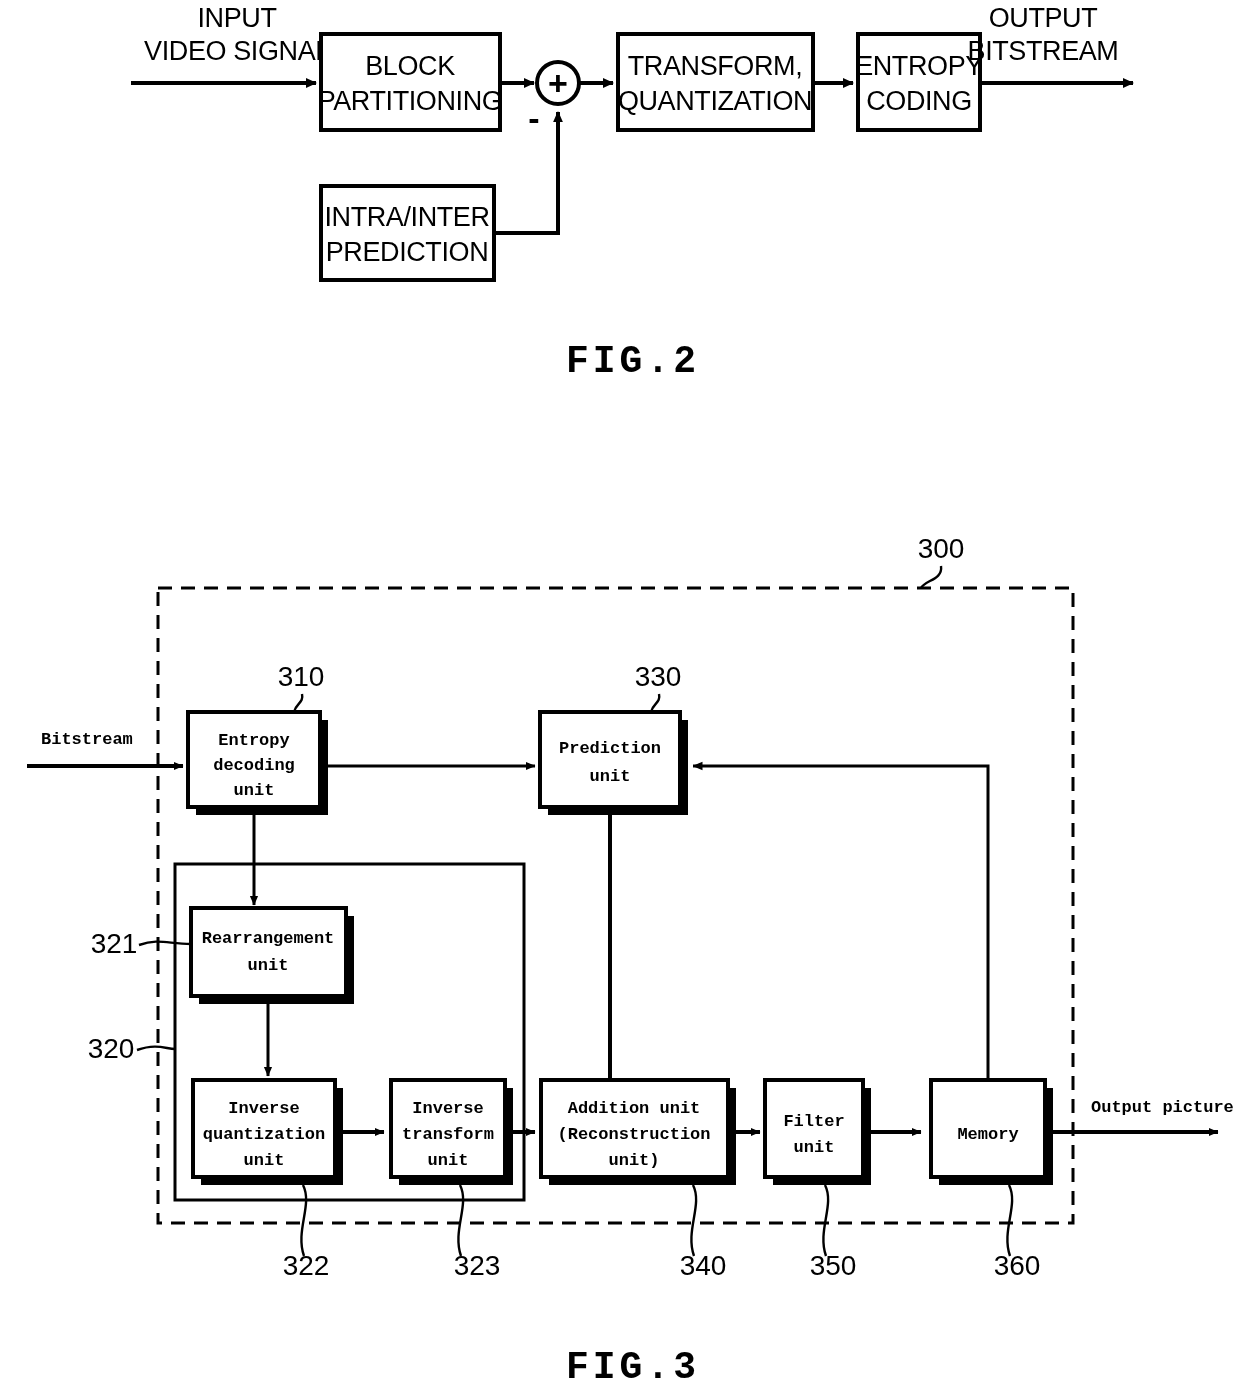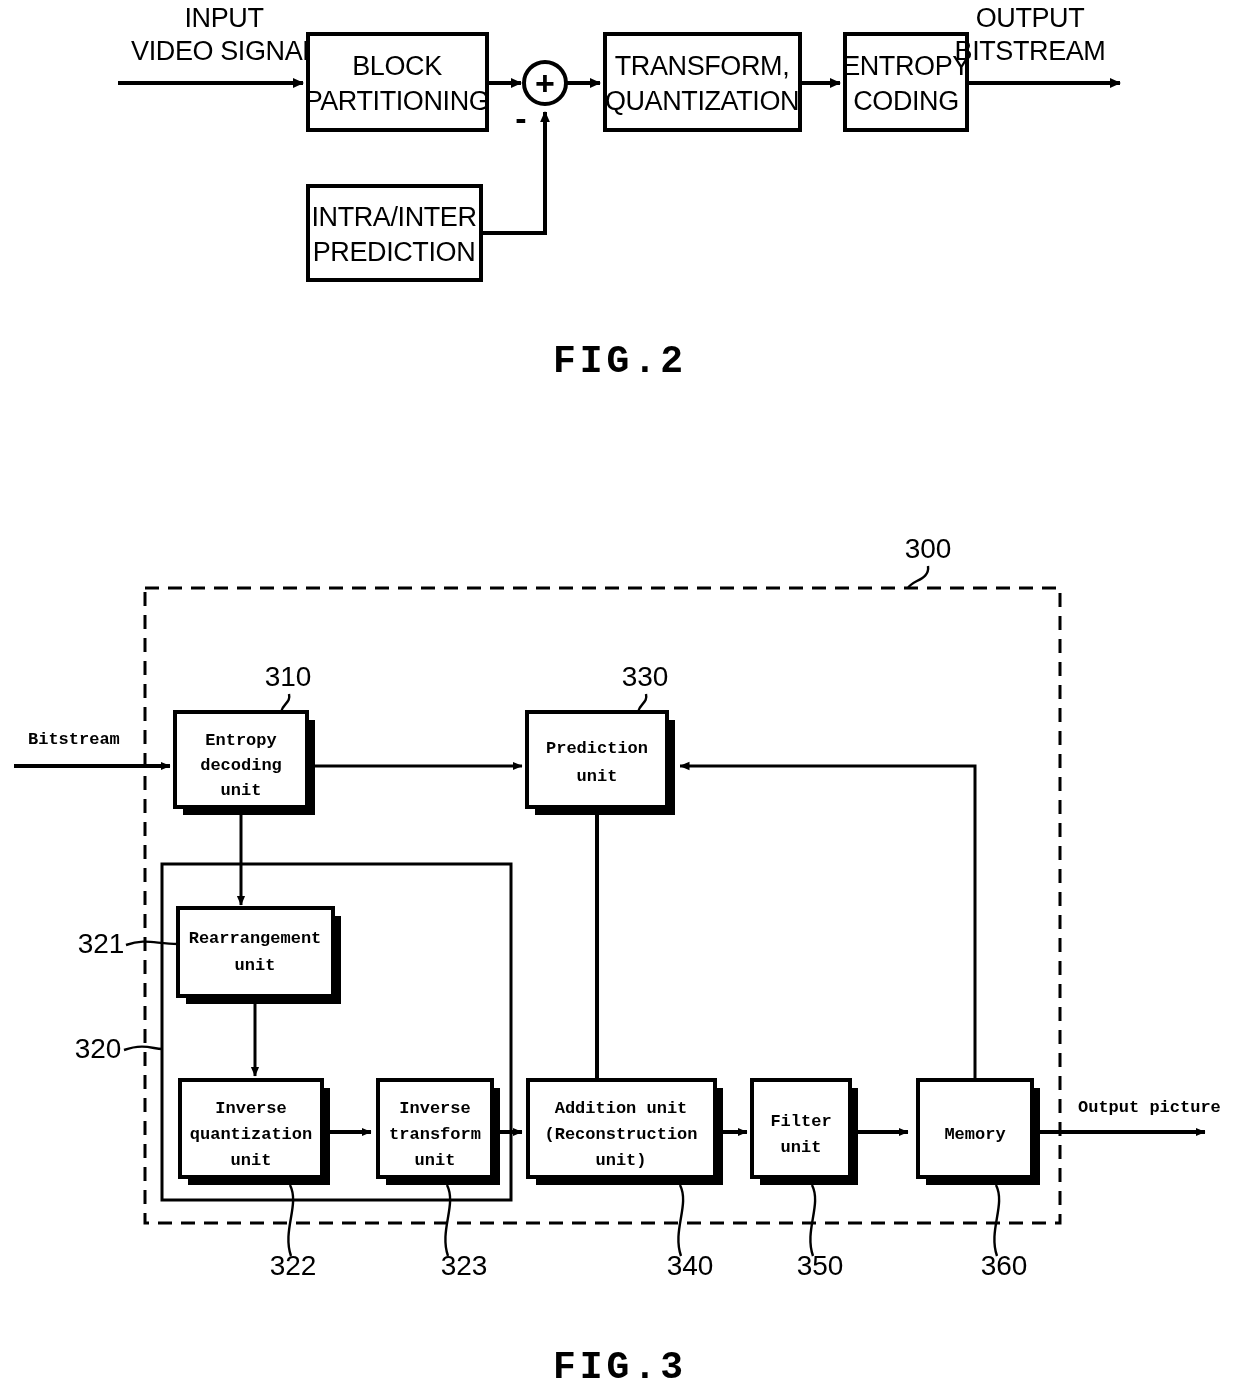--- a/index.html
+++ b/index.html
@@ -9,21 +9,21 @@
   }
   body {
     width: 1240px;
     height: 1388px;
     position: relative;
     font-family: "Liberation Sans", sans-serif;
     overflow: hidden;
   }
   #figure-sheet {
     position: absolute;
-    top: 0; left: 0;
+    top: 0; left: 13px;
     width: 1200px;
     height: 1388px;
   }
   svg { display: block; }
   .blk-rect {
     fill: #ffffff;
     stroke: #000000;
     stroke-width: 4;
   }
   .blk-shadow {

